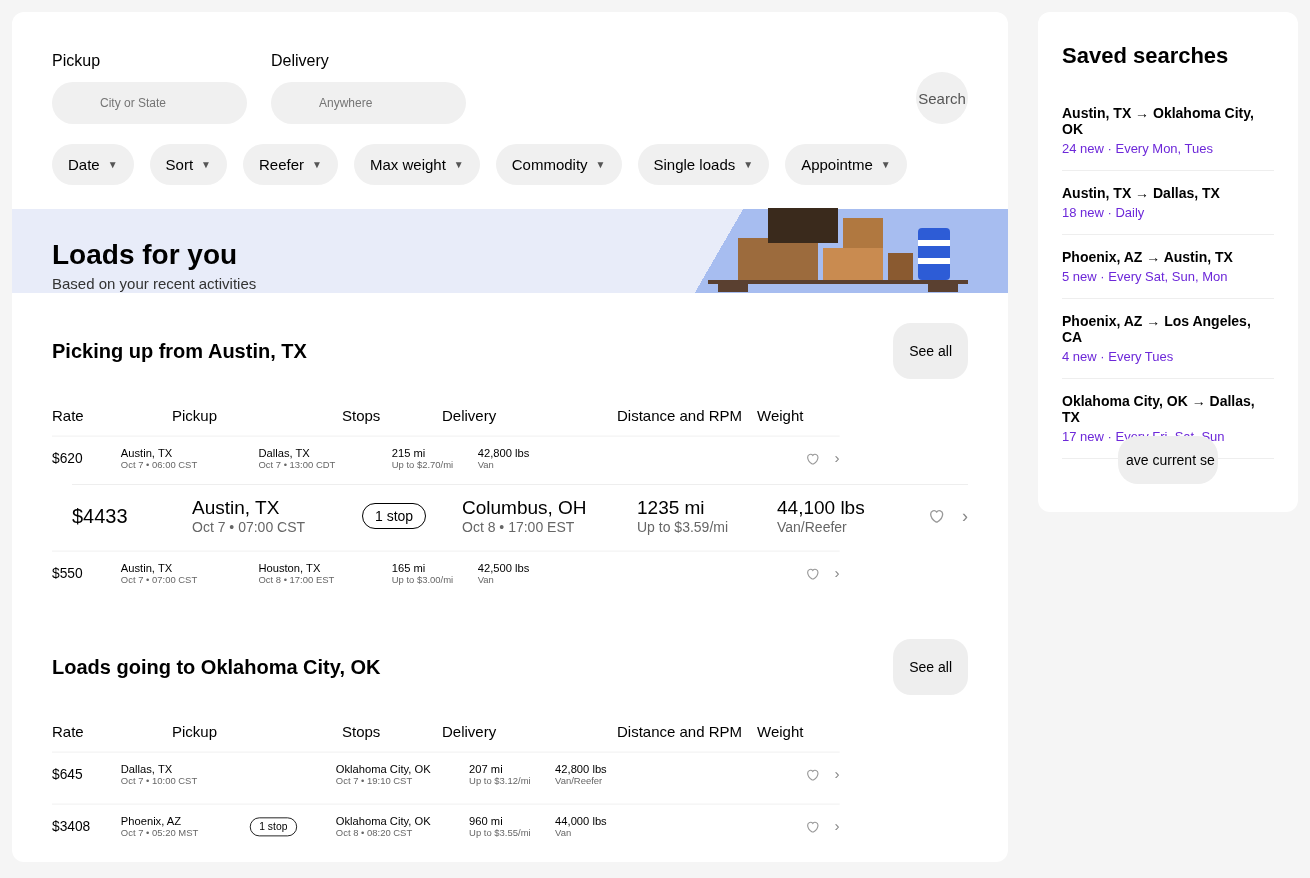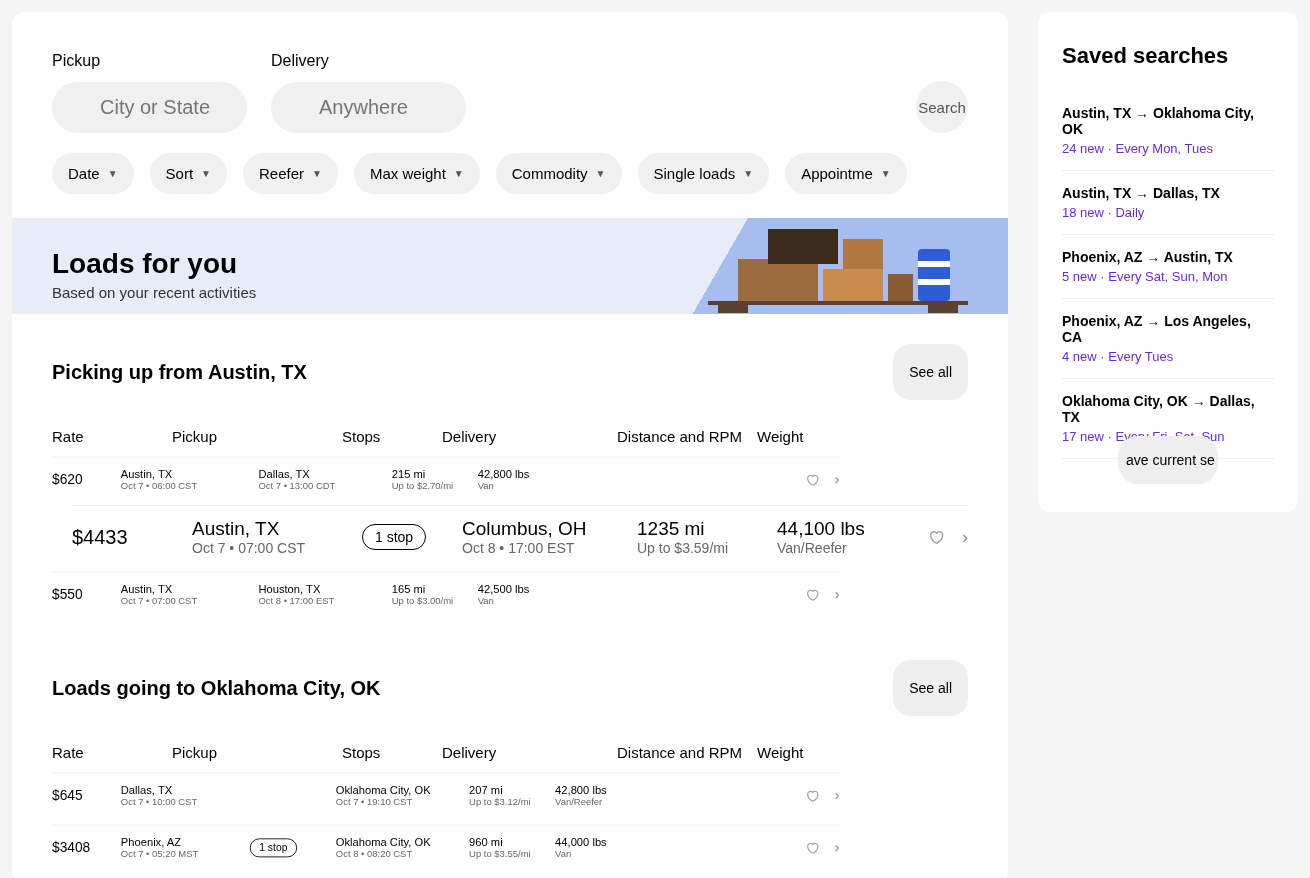--- a/index.html
+++ b/index.html
@@ -1,28 +1,28 @@
 <!DOCTYPE html>
 <html><head>
 <meta charset="utf-8">
 <style>
 * { margin: 0; padding: 0; box-sizing: border-box; font-family: -apple-system, BlinkMacSystemFont, "Segoe UI", Helvetica, Arial, sans-serif; }
 body { background: #f5f5f5; display: flex; gap: 30px; padding: 0; }
 .main { flex: 1; background: #fff; border-radius: 12px; margin: 12px 0 12px 12px; overflow: hidden; max-width: 1003px; }
 .search-bar { padding: 40px 40px 20px; display: flex; gap: 24px; align-items: flex-end; }
 .search-col { display: flex; flex-direction: column; gap: 12px; }
 .search-label { font-size: 16px; font-weight: 500; color: #000; }
-.search-input { background: #f0f0f0; border: none; border-radius: 28px; padding: 14px 20px 14px 48px; font-size: 20px; width: 195px; position: relative; }
+.search-input { background: #f0f0f0; border: none; border-radius: 28px; padding: 14px 20px 14px 48px; font-size: 12px; width: 195px; position: relative; }
 .input-wrap { position: relative; }
 .search-icon-in { position: absolute; left: 16px; top: 50%; transform: translateY(-50%); width: 18px; height: 18px; }
 .search-btn { background: #f0f0f0; border: none; border-radius: 50%; width: 52px; height: 52px; font-size: 15px; color: #555; cursor: pointer; margin-left: auto; display: flex; align-items: center; justify-content: center; overflow: hidden; }
 .filters { padding: 0 40px 24px; display: flex; gap: 16px; overflow: hidden; }
 .filter-chip { background: #f0f0f0; border: none; border-radius: 22px; padding: 12px 16px; font-size: 15px; font-weight: 500; display: flex; align-items: center; gap: 8px; cursor: pointer; white-space: nowrap; }
 .chev { font-size: 10px; color: #555; }
-.hero { background: linear-gradient(120deg, #e8ecf9 70%, #a7bdf0 70%); padding: 30px 40px; position: relative; height: 96px; }
+.hero { background: linear-gradient(120deg, #e8ecf9 70%, #a7bdf0 70%); padding: 30px 40px; position: relative; height: 84px; }
 .hero h1 { font-size: 28px; font-weight: 700; margin-bottom: 4px; }
 .hero p { font-size: 15px; color: #333; }
 .boxes-illus { position: absolute; right: 40px; bottom: 0; }
 .section { padding: 30px 40px 10px; }
 .sec-head { display: flex; justify-content: space-between; align-items: center; margin-bottom: 20px; }
 .sec-head h2 { font-size: 20px; font-weight: 600; }
 .see-all { background: #eee; border: none; border-radius: 18px; padding: 20px 16px; font-size: 14px; cursor: pointer; }
 .thead { display: grid; grid-template-columns: 120px 170px 100px 175px 140px 120px 1fr; font-size: 15px; font-weight: 500; color: #000; padding: 8px 0; }
 .row { display: grid; align-items: center; padding: 12px 0; border-top: 1px solid #eee; }
 .row.small { grid-template-columns: 80px 160px 155px 100px 100px 1fr 40px; font-size: 12px; transform: scale(0.86); transform-origin: left center; }

